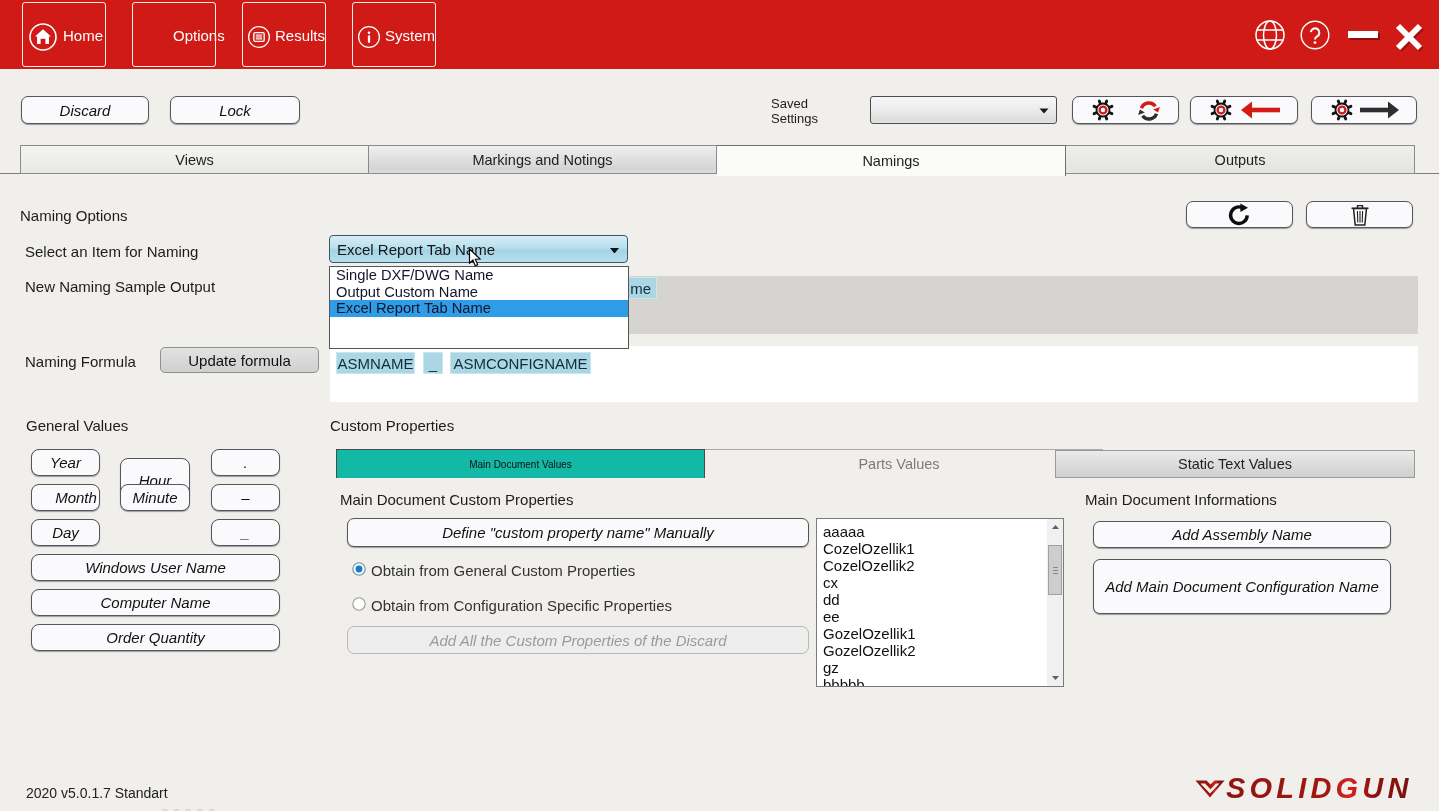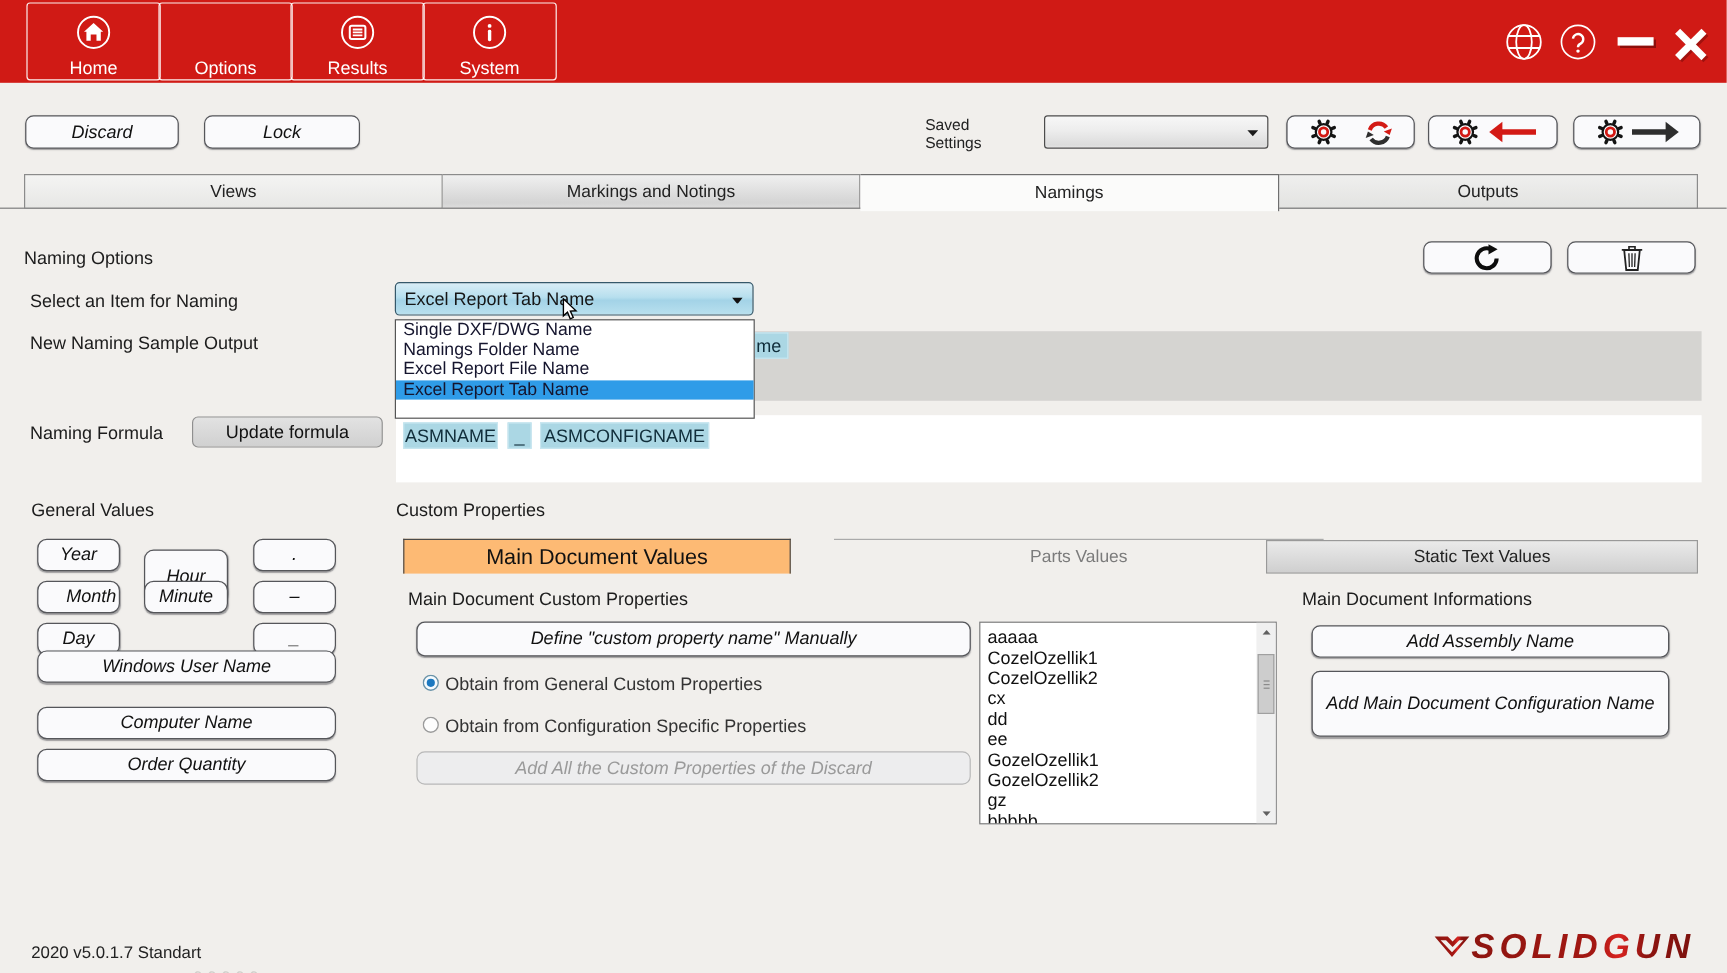--- a/index.html
+++ b/index.html
@@ -9,22 +9,22 @@
   .btn {
     position:absolute; background:#fafafc; border:1px solid #55565a; border-radius:7px;
     display:flex; align-items:center; justify-content:center;
     font-size:15px; color:#111; box-shadow:0 1px 1px rgba(90,90,95,.55);font-style:italic;
   }
   .gvbtn { border-radius:8px; }
   .lbl { position:absolute; font-size:15px; color:#1c1c1c; white-space:nowrap; }
 
   
   #topbar { position:absolute; left:0; top:0; width:1439px; height:69px; background:#d01a15; }
-  .navbtn { position:absolute; top:2px; height:65px; width:112px; border:1.5px solid rgba(255,255,255,.92); border-radius:3px;
-    display:flex; flex-direction:column; align-items:center; color:#fff; }
+  .navbtn { position:absolute; top:2px; height:65px; width:84px; border:1.5px solid rgba(255,255,255,.92); border-radius:3px;
+    display:flex; flex-direction:row; align-items:center; color:#fff; }
   .navbtn .ic { margin-top:4px; }
   .navbtn .t { font-size:15px; margin-top:2px; }
 
   
   .tab { position:absolute; top:145px; height:29px; border:1px solid #8b8b8b; border-left:none;
     display:flex; align-items:center; justify-content:center; font-size:14.5px; color:#222; }
 
   
   .token { position:absolute; background:#abd7e4; border:1px solid #c8e6f0; font-size:15px; color:#102d3a;
     display:flex; align-items:center; justify-content:center; }
@@ -214,46 +214,45 @@
 <div class="abs" style="left:329px; top:235px; width:299px; height:28px; border:1.5px solid #35586a; border-radius:4px;
   background:linear-gradient(#d8edf6, #b7dfee 45%, #a3d3e7 55%, #b9e0ee); z-index:4; display:flex; align-items:center;">
   <div style="font-size:15px; color:#161616; margin-left:7px;">Excel Report Tab Name</div>
   <svg class="abs" style="right:8px; top:11.5px;" width="9" height="5.5" viewBox="0 0 9 5.5">
       <path d="M0 0 L9 0 L4.5 5.5 Z" fill="#111"></path>
     </svg>
 </div>
 
 <div class="abs" style="left:329px; top:266px; width:300px; height:83px; background:#fff; border:1px solid #555; z-index:5;">
   <div class="ddit">Single DXF/DWG Name</div>
-  <div class="ddit">Namings Folder Name</div>
-  <div class="ddit">Excel Report File Name</div>
+  <div class="ddit">Output Custom Name</div>
   <div class="ddit" style="background:#2f9ce8;">Excel Report Tab Name</div>
 </div>
 
 <svg class="abs" style="left:466px; top:248px; z-index:6;" width="19" height="21" viewBox="0 0 19 21">
   <path d="M3.5 1 L3.5 15.2 L6.9 12.1 L9.2 17.7 L11.7 16.6 L9.3 11.2 L14 11 Z" fill="#fff" stroke="#000" stroke-width="1.15"></path>
 </svg>
 
 <div class="lbl" style="left:26px; top:417px;">General Values</div>
 <div class="lbl" style="left:330px; top:417px;">Custom Properties</div>
 
 <div class="btn gvbtn" style="left:31px;  top:449px; width:69px; height:27px;">Year</div>
 <div class="btn gvbtn" style="left:120px; top:458px; width:70px; height:44px;">Hour</div>
 <div class="btn gvbtn" style="left:211px; top:449px; width:69px; height:27px;">.</div>
 <div class="btn gvbtn" style="left:31px;  top:484px; width:69px; height:27px;padding-left:21px;">Month</div>
 <div class="btn gvbtn" style="left:120px; top:484px; width:70px; height:27px;">Minute</div>
 <div class="btn gvbtn" style="left:211px; top:484px; width:69px; height:27px;">–</div>
 <div class="btn gvbtn" style="left:31px;  top:519px; width:69px; height:27px;">Day</div>
 <div class="btn gvbtn" style="left:211px; top:519px; width:69px; height:27px;">_</div>
-<div class="btn gvbtn" style="left:31px;  top:542px; width:249px; height:27px;">Windows User Name</div>
+<div class="btn gvbtn" style="left:31px;  top:554px; width:249px; height:27px;">Windows User Name</div>
 <div class="btn gvbtn" style="left:31px;  top:589px; width:249px; height:27px;">Computer Name</div>
 <div class="btn gvbtn" style="left:31px;  top:624px; width:249px; height:27px;">Order Quantity</div>
 
-<div class="abs" style="left:336px; top:449px; width:323px; height:29px; background:#fdba74; border:1px solid #4a4a4a; border-bottom:none;
-  display:flex; align-items:center; justify-content:center; font-size:18px; color:#111; z-index:2;">Main Document Values</div>
+<div class="abs" style="left:336px; top:449px; width:369px; height:29px; background:#14b8a6; border:1px solid #4a4a4a; border-bottom:none;
+  display:flex; align-items:center; justify-content:center; font-size:10px; color:#111; z-index:2;">Main Document Values</div>
 <div class="abs" style="left:695px; top:449px; width:408px; height:29px; background:#f1efec; border-top:1px solid #aaa;
   display:flex; align-items:center; justify-content:center; font-size:14.5px; color:#7b7b7b;">Parts Values</div>
 <div class="abs" style="left:1055px; top:450px; width:360px; height:28px; background:linear-gradient(#eaeaea,#cfcfcf); border:1px solid #999;
   display:flex; align-items:center; justify-content:center; font-size:14.5px; color:#222;">Static Text Values</div>
 
 <div class="lbl" style="left:340px; top:491px;">Main Document Custom Properties</div>
 <div class="lbl" style="left:1085px; top:491px;">Main Document Informations</div>
 
 <div class="btn" style="left:347px; top:518px; width:462px; height:29px;">Define "custom property name" Manually</div>
 

